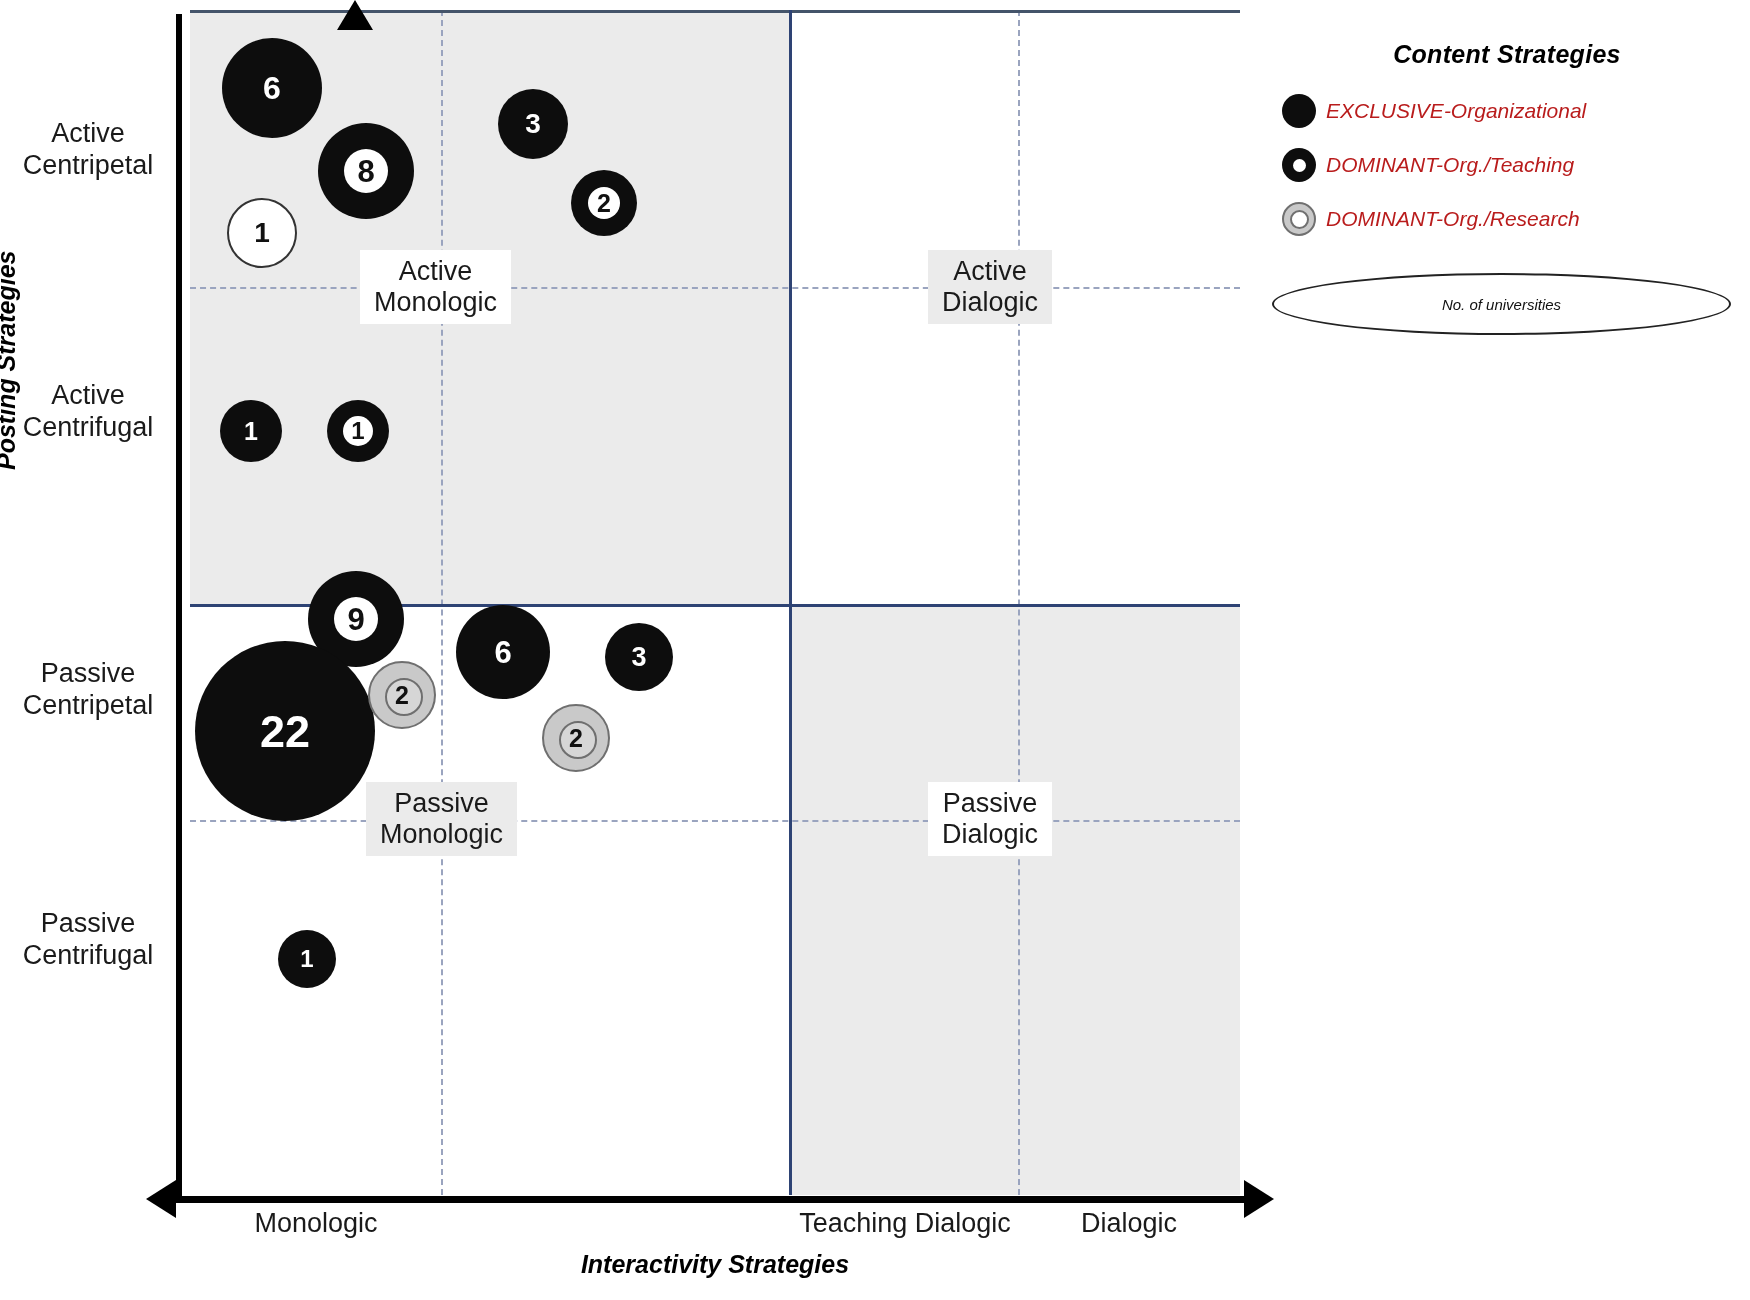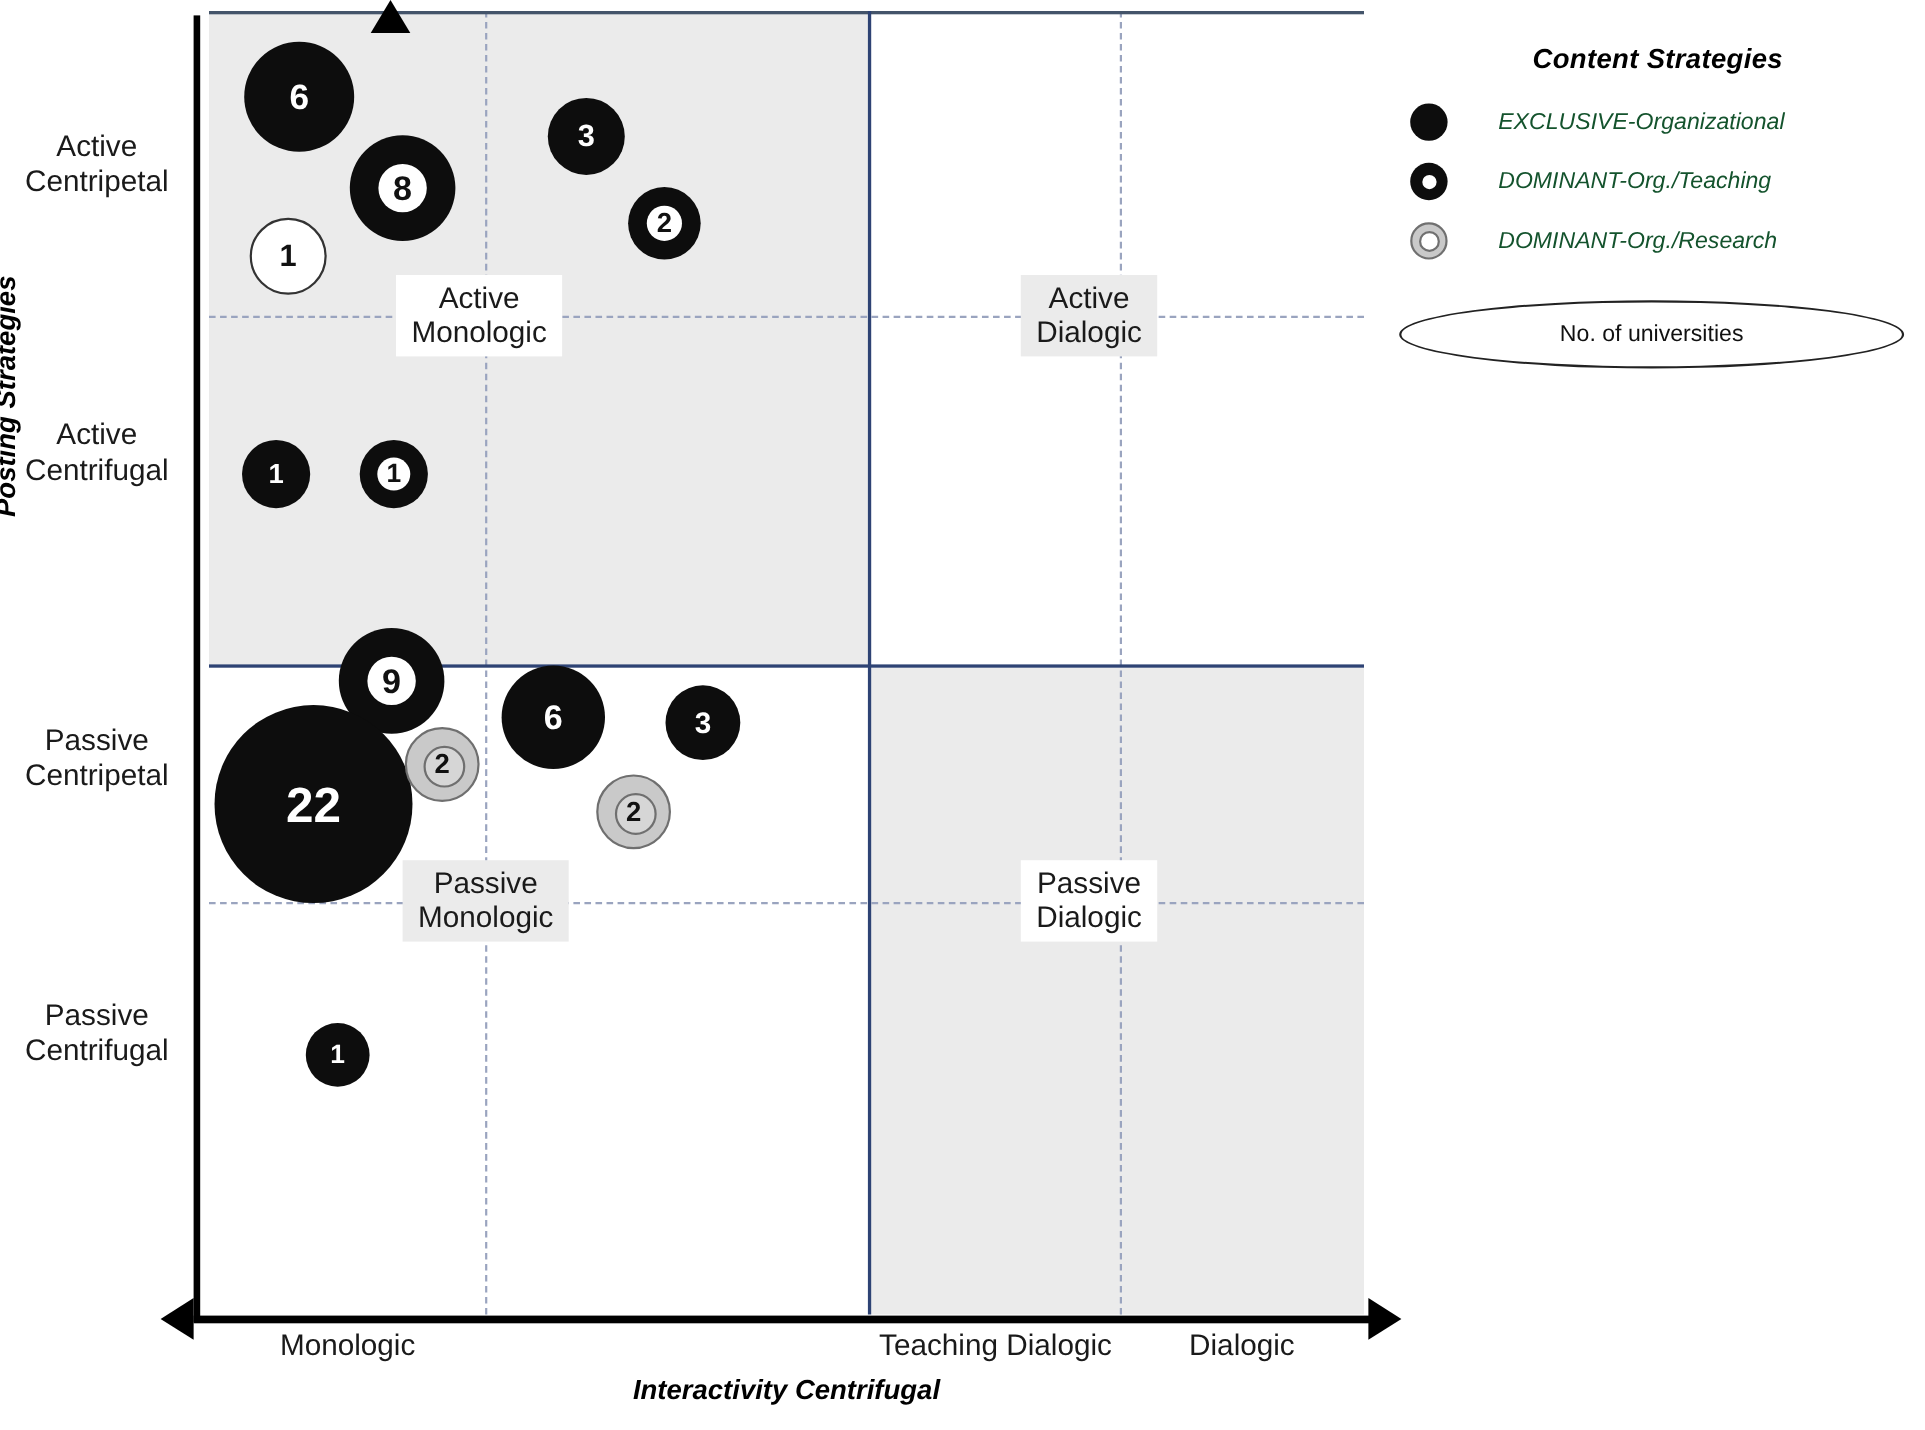--- a/index.html
+++ b/index.html
@@ -77,34 +77,34 @@
   
   .s-combined{background:#ffffff;border:2px solid #333333;}
   .s-combined .num{color:#111111;}
 
   
   .legend{position:absolute;left:1272px;top:40px;width:470px;}
   .legend-title{font-size:25px;font-style:italic;font-weight:bold;color:#000;
                 text-align:center;margin-bottom:18px;letter-spacing:.3px;}
   .legend-row{display:flex;align-items:center;height:48px;margin-bottom:6px;}
   .legend-key{width:54px;display:flex;align-items:center;justify-content:center;flex:0 0 54px;}
-  .legend-text{font-size:21px;font-style:italic;color:#14532d;white-space:nowrap;margin-left:36px;}
+  .legend-text{font-size:21px;font-style:italic;color:#b91c1c;white-space:nowrap;}
 
   .k{border-radius:50%;box-sizing:border-box;position:relative;
      display:flex;align-items:center;justify-content:center;}
   .k-exclusive{width:34px;height:34px;background:#0d0d0d;}
   .k-domteach{width:34px;height:34px;background:#0d0d0d;}
   .k-domteach i{width:13px;height:13px;border-radius:50%;background:#fff;display:block;}
   .k-domres{width:34px;height:34px;background:#c9c9c9;border:2px solid #707070;}
   .k-domres i{width:15px;height:15px;border-radius:50%;background:#fff;border:2px solid #707070;display:block;}
   .k-combined{width:34px;height:34px;background:#fff;border:2px solid #222;}
 
   .size-key{margin-top:30px;width:455px;height:58px;border:2px solid #222;
             border-radius:50%/50%;display:flex;align-items:center;justify-content:center;}
-  .size-key-text{font-size:21px;color:#111;}
+  .size-key-text{font-size:15px;font-style:italic;color:#111;}
 </style>
 </head>
 <body>
 
 <div id="root">
 
   <div class="plot">
 
     <div class="quad-fill q-tl"></div>
     <div class="quad-fill q-br"></div>
@@ -199,21 +199,21 @@
   </div>
 
   <div class="y-axis">
     <div class="y-arrow"></div>
   </div>
   <div class="x-axis"></div>
   <div class="x-arrow"></div>
   <div class="x-arrow-l"></div>
 
   <div class="axis-title-y">Posting Strategies</div>
-  <div class="axis-title-x">Interactivity Centrifugal</div>
+  <div class="axis-title-x">Interactivity Strategies</div>
 
   <div class="ylab" style="top:118px;">
     <span>Active</span>
     <span>Centripetal</span>
   </div>
   <div class="ylab" style="top:380px;">
     <span>Active</span>
     <span>Centrifugal</span>
   </div>
   <div class="ylab" style="top:658px;">

